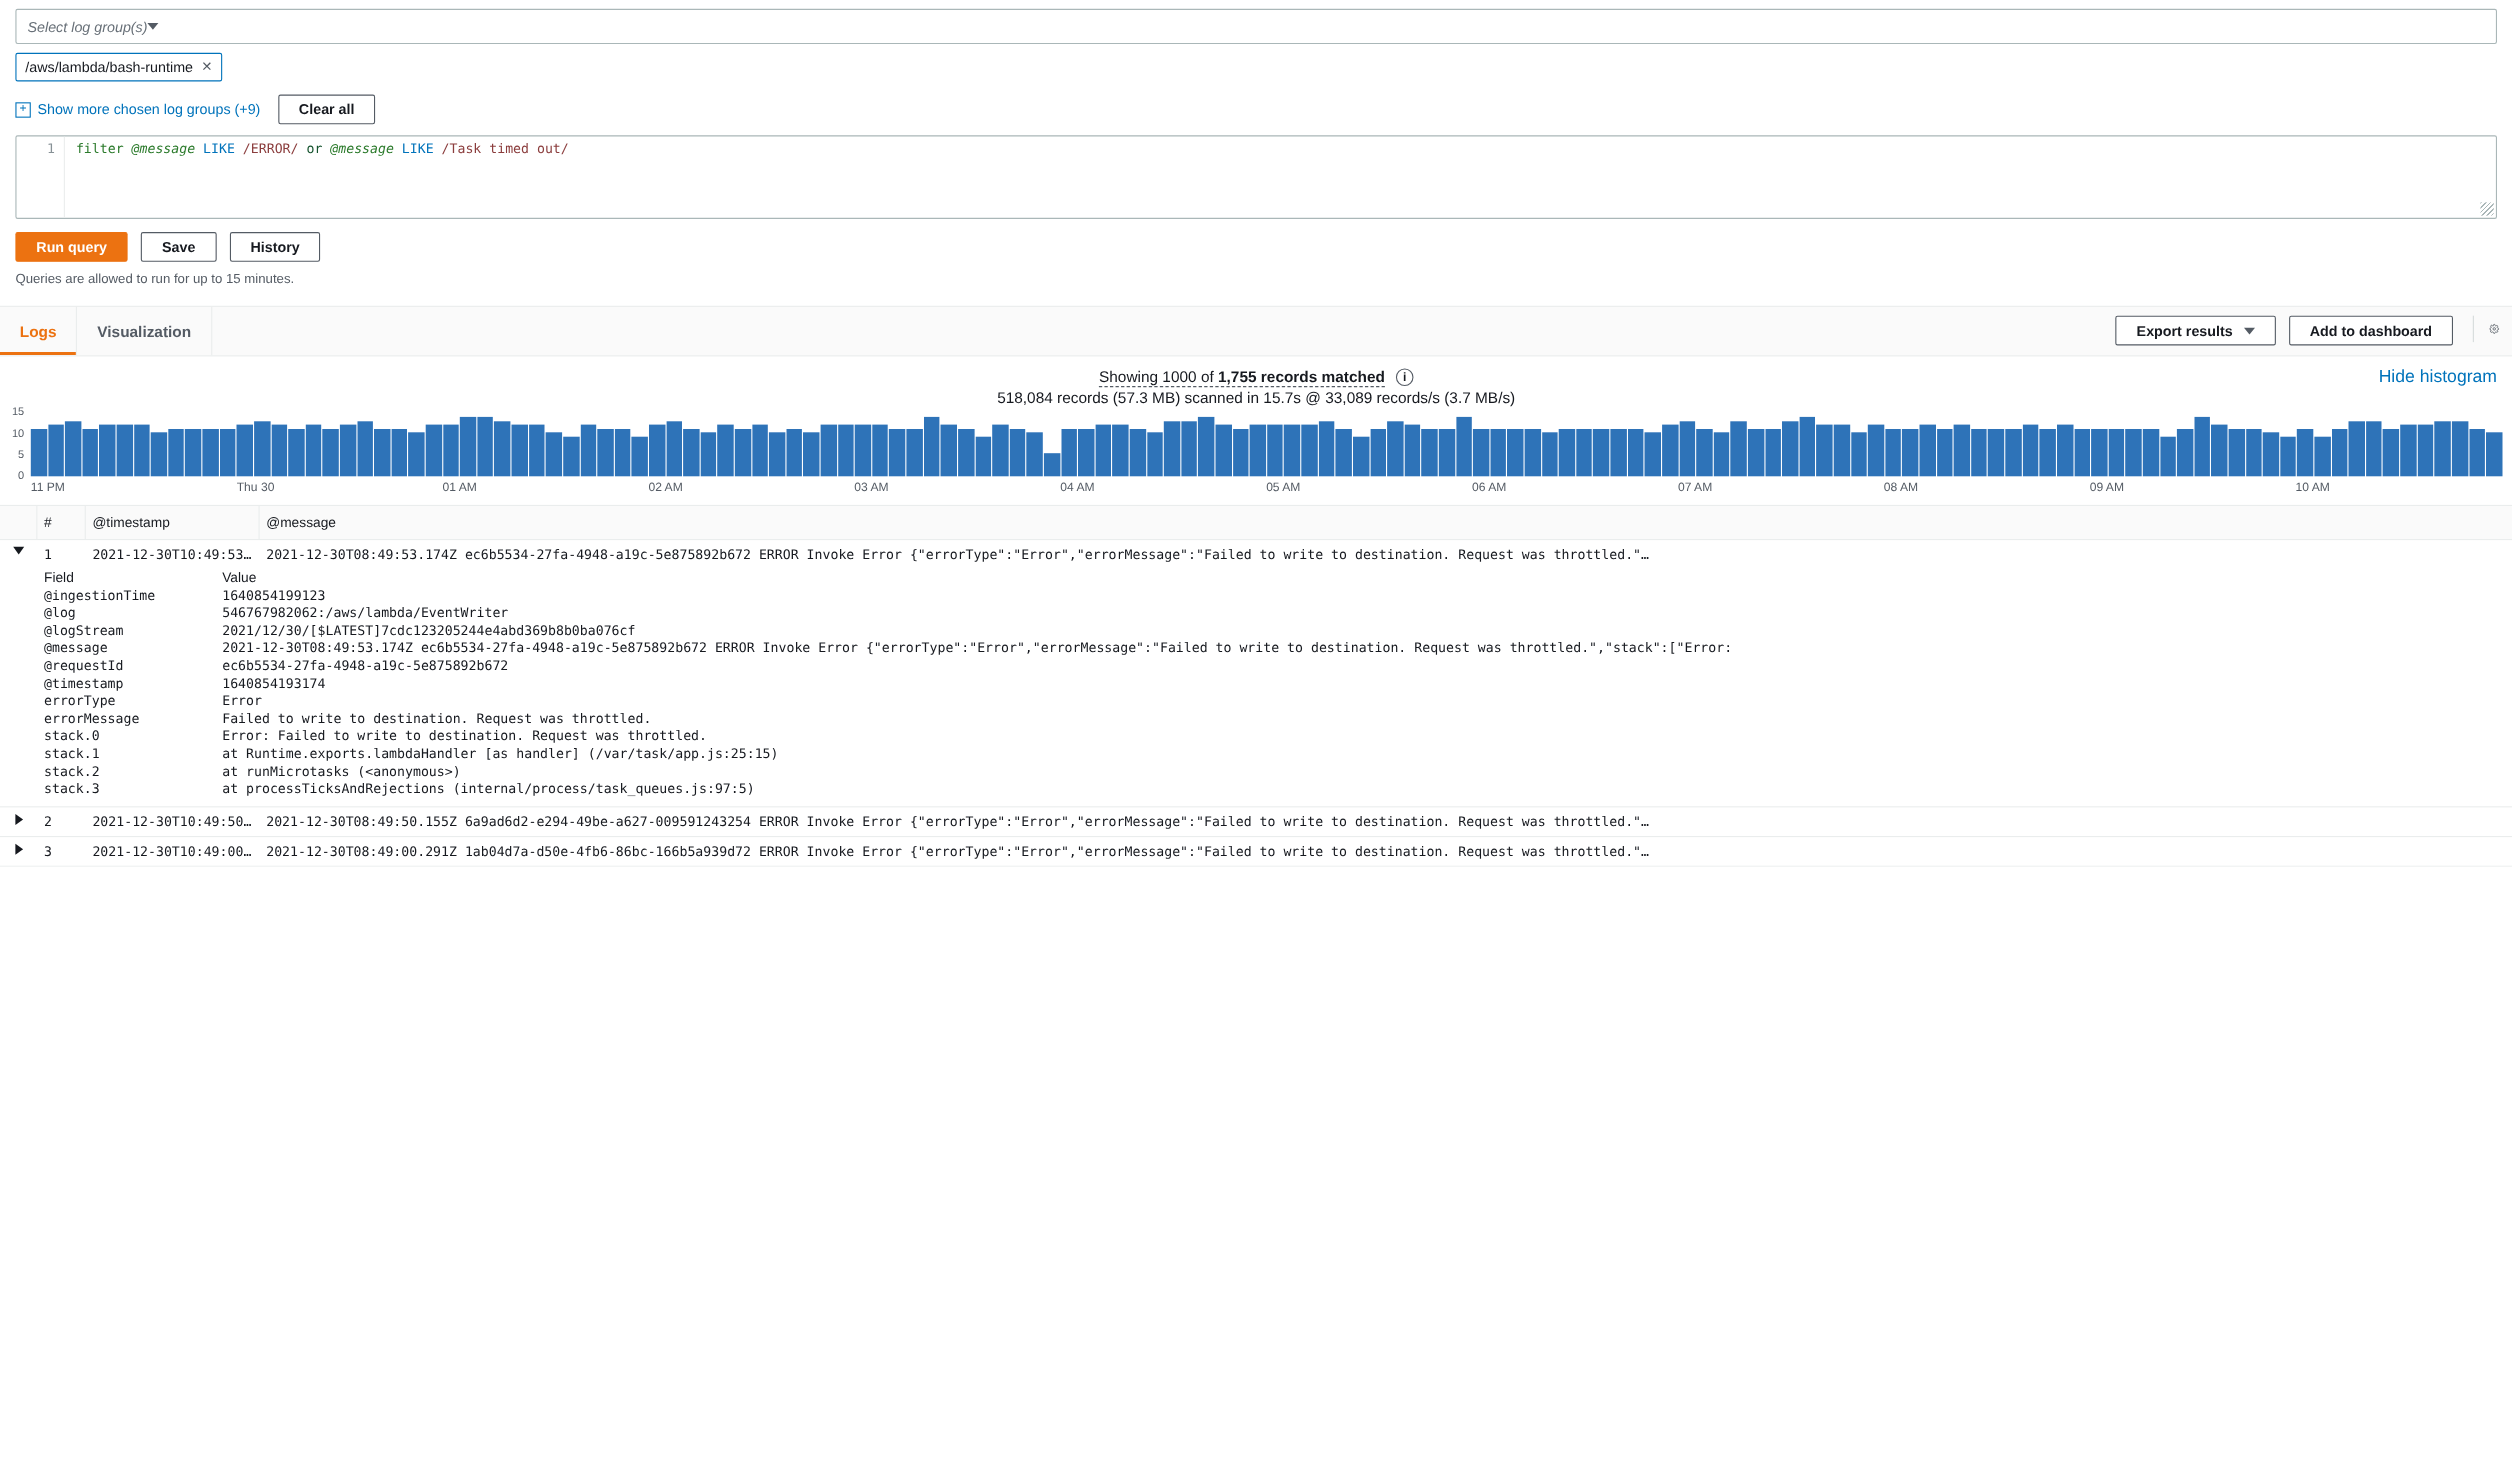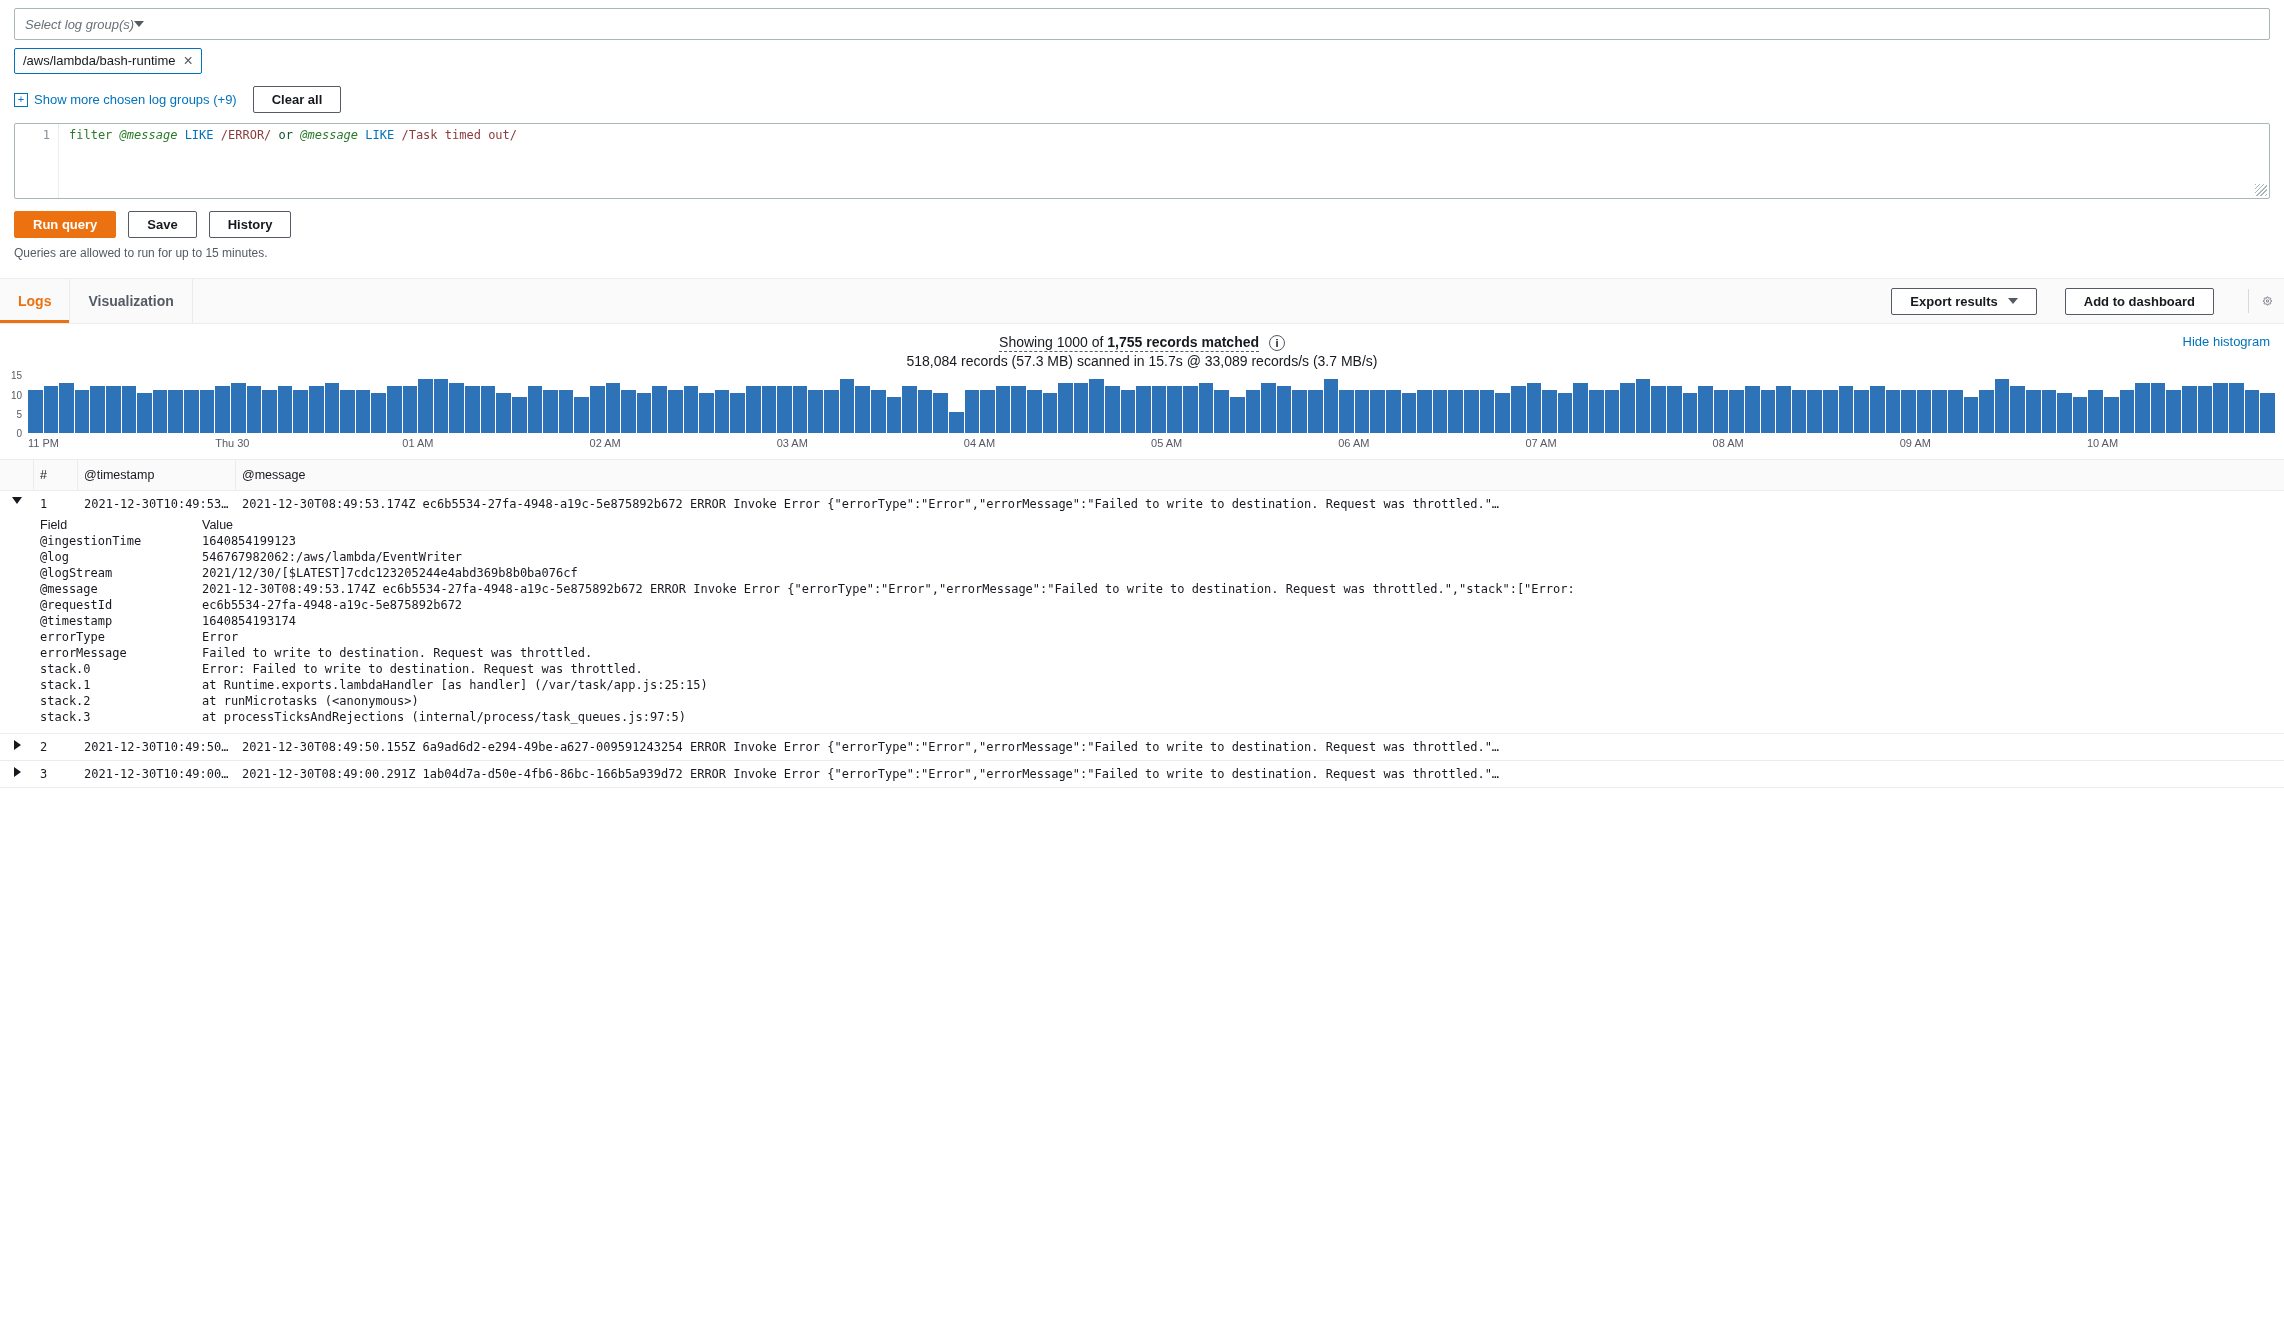--- a/index.html
+++ b/index.html
@@ -118,37 +118,37 @@
     color: #545b64;
     cursor:pointer;
     border-right: 1px solid #eaeded;
   }
   .tab.active {
     color: #ec7211;
     box-shadow: inset 0 -3px 0 #ec7211;
   }
   .tabs-right {
     margin-left:auto;
-    display:flex; align-items:center; gap:28px; padding: 8px 12px;
+    display:flex; align-items:flex-start; gap:12px; padding: 8px 12px;
   }
   .btn-dd { display:inline-flex; align-items:center; gap:10px; }
   .gear-btn {
     width:24px; height:24px; display:flex; align-items:center; justify-content:center;
     color:#545b64; cursor:pointer; margin-left:6px; padding-left:14px; border-left:1px solid #d5dbdb;
   }
 
   
   .summary { text-align:center; padding: 10px 0 6px; position: relative; }
   .summary .line1 { font-size:14px; }
   .summary .line1 .dotted { border-bottom: 1px dashed #545b64; padding-bottom:1px; }
   .summary .info-i {
     display:inline-flex; width:16px; height:16px; border:1.5px solid #545b64; border-radius:50%; align-items:center; justify-content:center; font-size:11px; font-weight:700; margin-left:6px; vertical-align:middle;
   }
   .summary .line2 { font-size:14px; margin-top:2px; }
-  .hide-hist { position:absolute; right:14px; top:10px; color:#0073bb; cursor:pointer; font-size:13px; }
+  .hide-hist { position:absolute; right:14px; top:10px; color:#0073bb; cursor:pointer; font-size:16px; }
 
   
   .hist-wrap { padding: 0 10px 4px 28px; }
   .hist { position: relative; height: 70px; }
   .y-axis { position:absolute; left:-28px; top:0; bottom:12px; width:26px; }
   .y-tick { position:absolute; right:4px; font-size:10px; color:#545b64; transform: translateY(50%); }
   .h-bars { position:absolute; left:0; right:0; bottom:12px; top:0; display:flex; align-items:flex-end; gap:1px; }
   .h-bars .bar { flex:1; background:#2e73b8; }
   .x-axis { position:absolute; left:0; right:0; bottom:-4px; display:flex; }
   .x-tick { font-size:11px; color:#545b64; }

